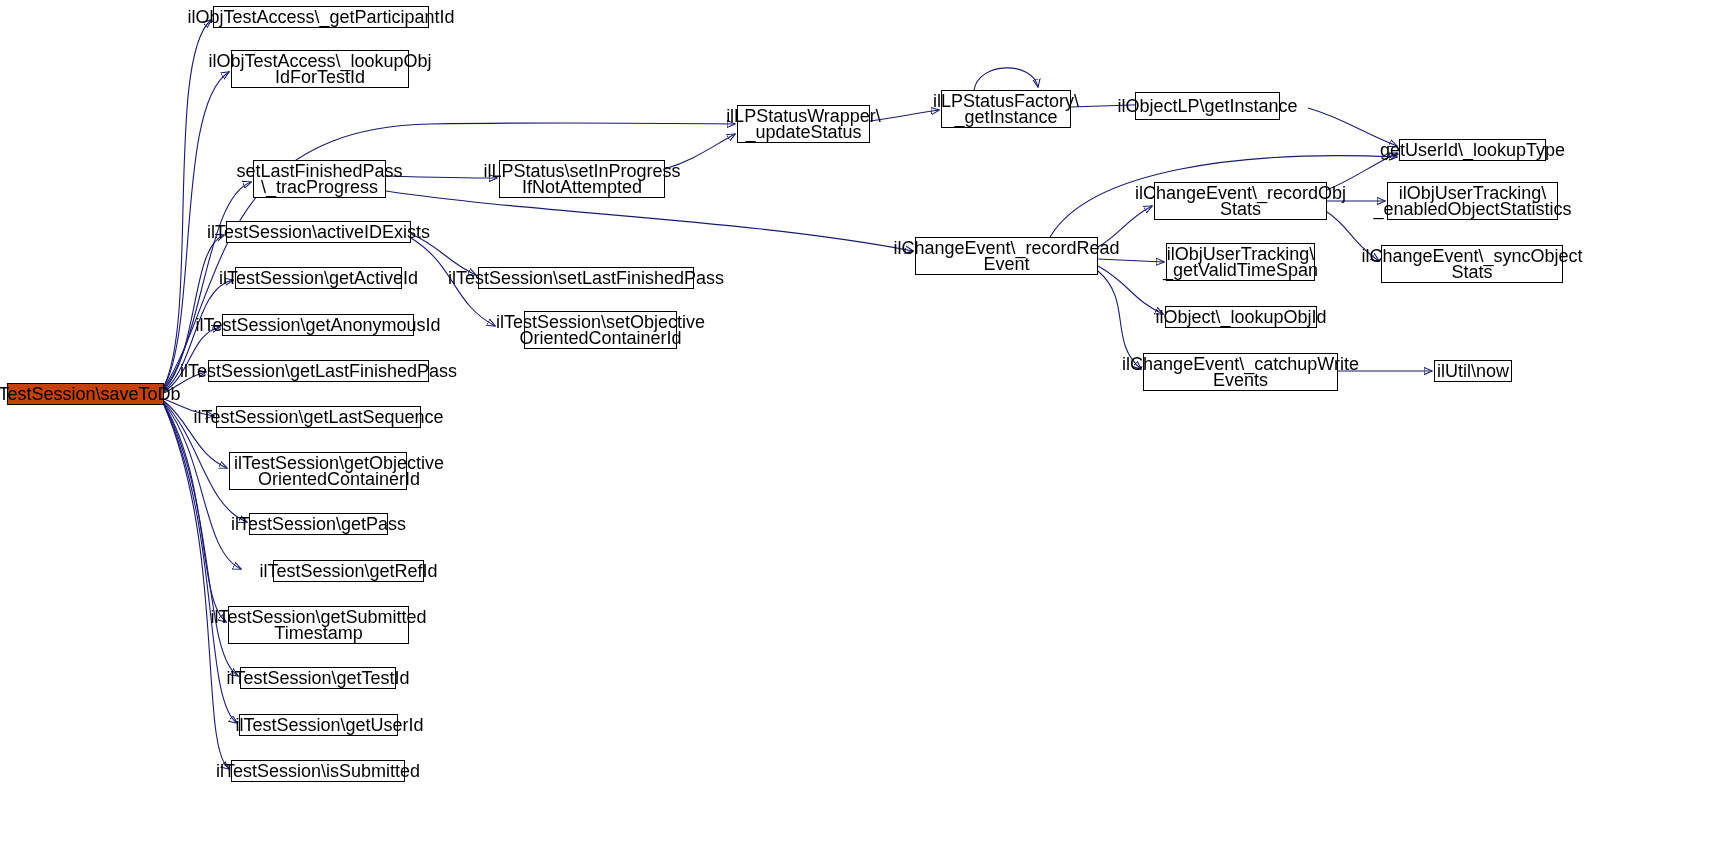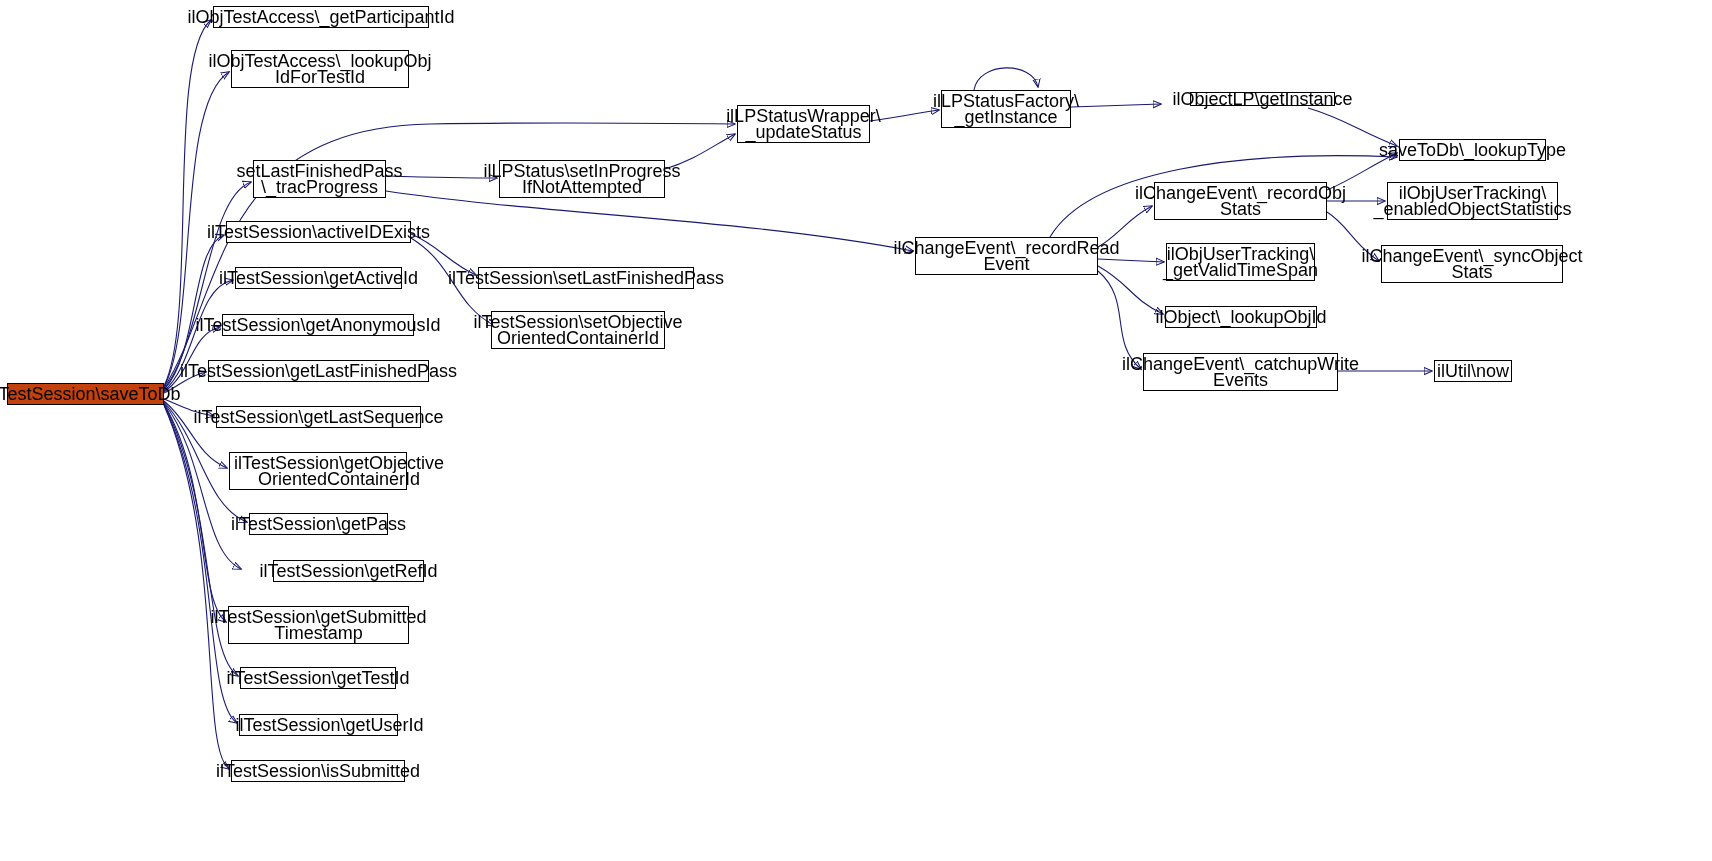--- a/index.html
+++ b/index.html
@@ -125,35 +125,35 @@
 
   <div class="node" style="left:239px; top:714px; width:159px; height:22px;padding-left:24px;">ilTestSession\getUserId</div>
 
   <div class="node" style="left:231px; top:760px; width:174px; height:22px;">ilTestSession\isSubmitted</div>
 
   <div class="node" style="left:499px; top:160px; width:166px; height:38px;">ilLPStatus\setInProgress
 IfNotAttempted</div>
 
   <div class="node" style="left:478px; top:267px; width:216px; height:22px;">ilTestSession\setLastFinishedPass</div>
 
-  <div class="node" style="left:491px; top:311px; width:174px; height:38px;">ilTestSession\setObjective
+  <div class="node" style="left:524px; top:311px; width:153px; height:38px;">ilTestSession\setObjective
 OrientedContainerId</div>
 
   <div class="node" style="left:737px; top:105px; width:133px; height:38px;">ilLPStatusWrapper\
 _updateStatus</div>
 
   <div class="node" style="left:941px; top:90px; width:130px; height:38px;">ilLPStatusFactory\
 _getInstance</div>
 
   <div class="node" style="left:915px; top:237px; width:183px; height:38px;">ilChangeEvent\_recordRead
 Event</div>
 
-  <div class="node" style="left:1190px; top:92px; width:145px; height:14px;">ilObjectLP\getInstance</div>
+  <div class="node" style="left:1135px; top:92px; width:145px; height:28px;">ilObjectLP\getInstance</div>
 
-  <div class="node" style="left:1399px; top:139px; width:147px; height:22px;">saveToDb\_lookupType</div>
+  <div class="node" style="left:1399px; top:139px; width:147px; height:22px;">getUserId\_lookupType</div>
 
   <div class="node" style="left:1154px; top:182px; width:173px; height:38px;">ilChangeEvent\_recordObj
 Stats</div>
 
   <div class="node" style="left:1387px; top:182px; width:171px; height:38px;">ilObjUserTracking\
 _enabledObjectStatistics</div>
 
   <div class="node" style="left:1381px; top:245px; width:182px; height:38px;">ilChangeEvent\_syncObject
 Stats</div>
 

